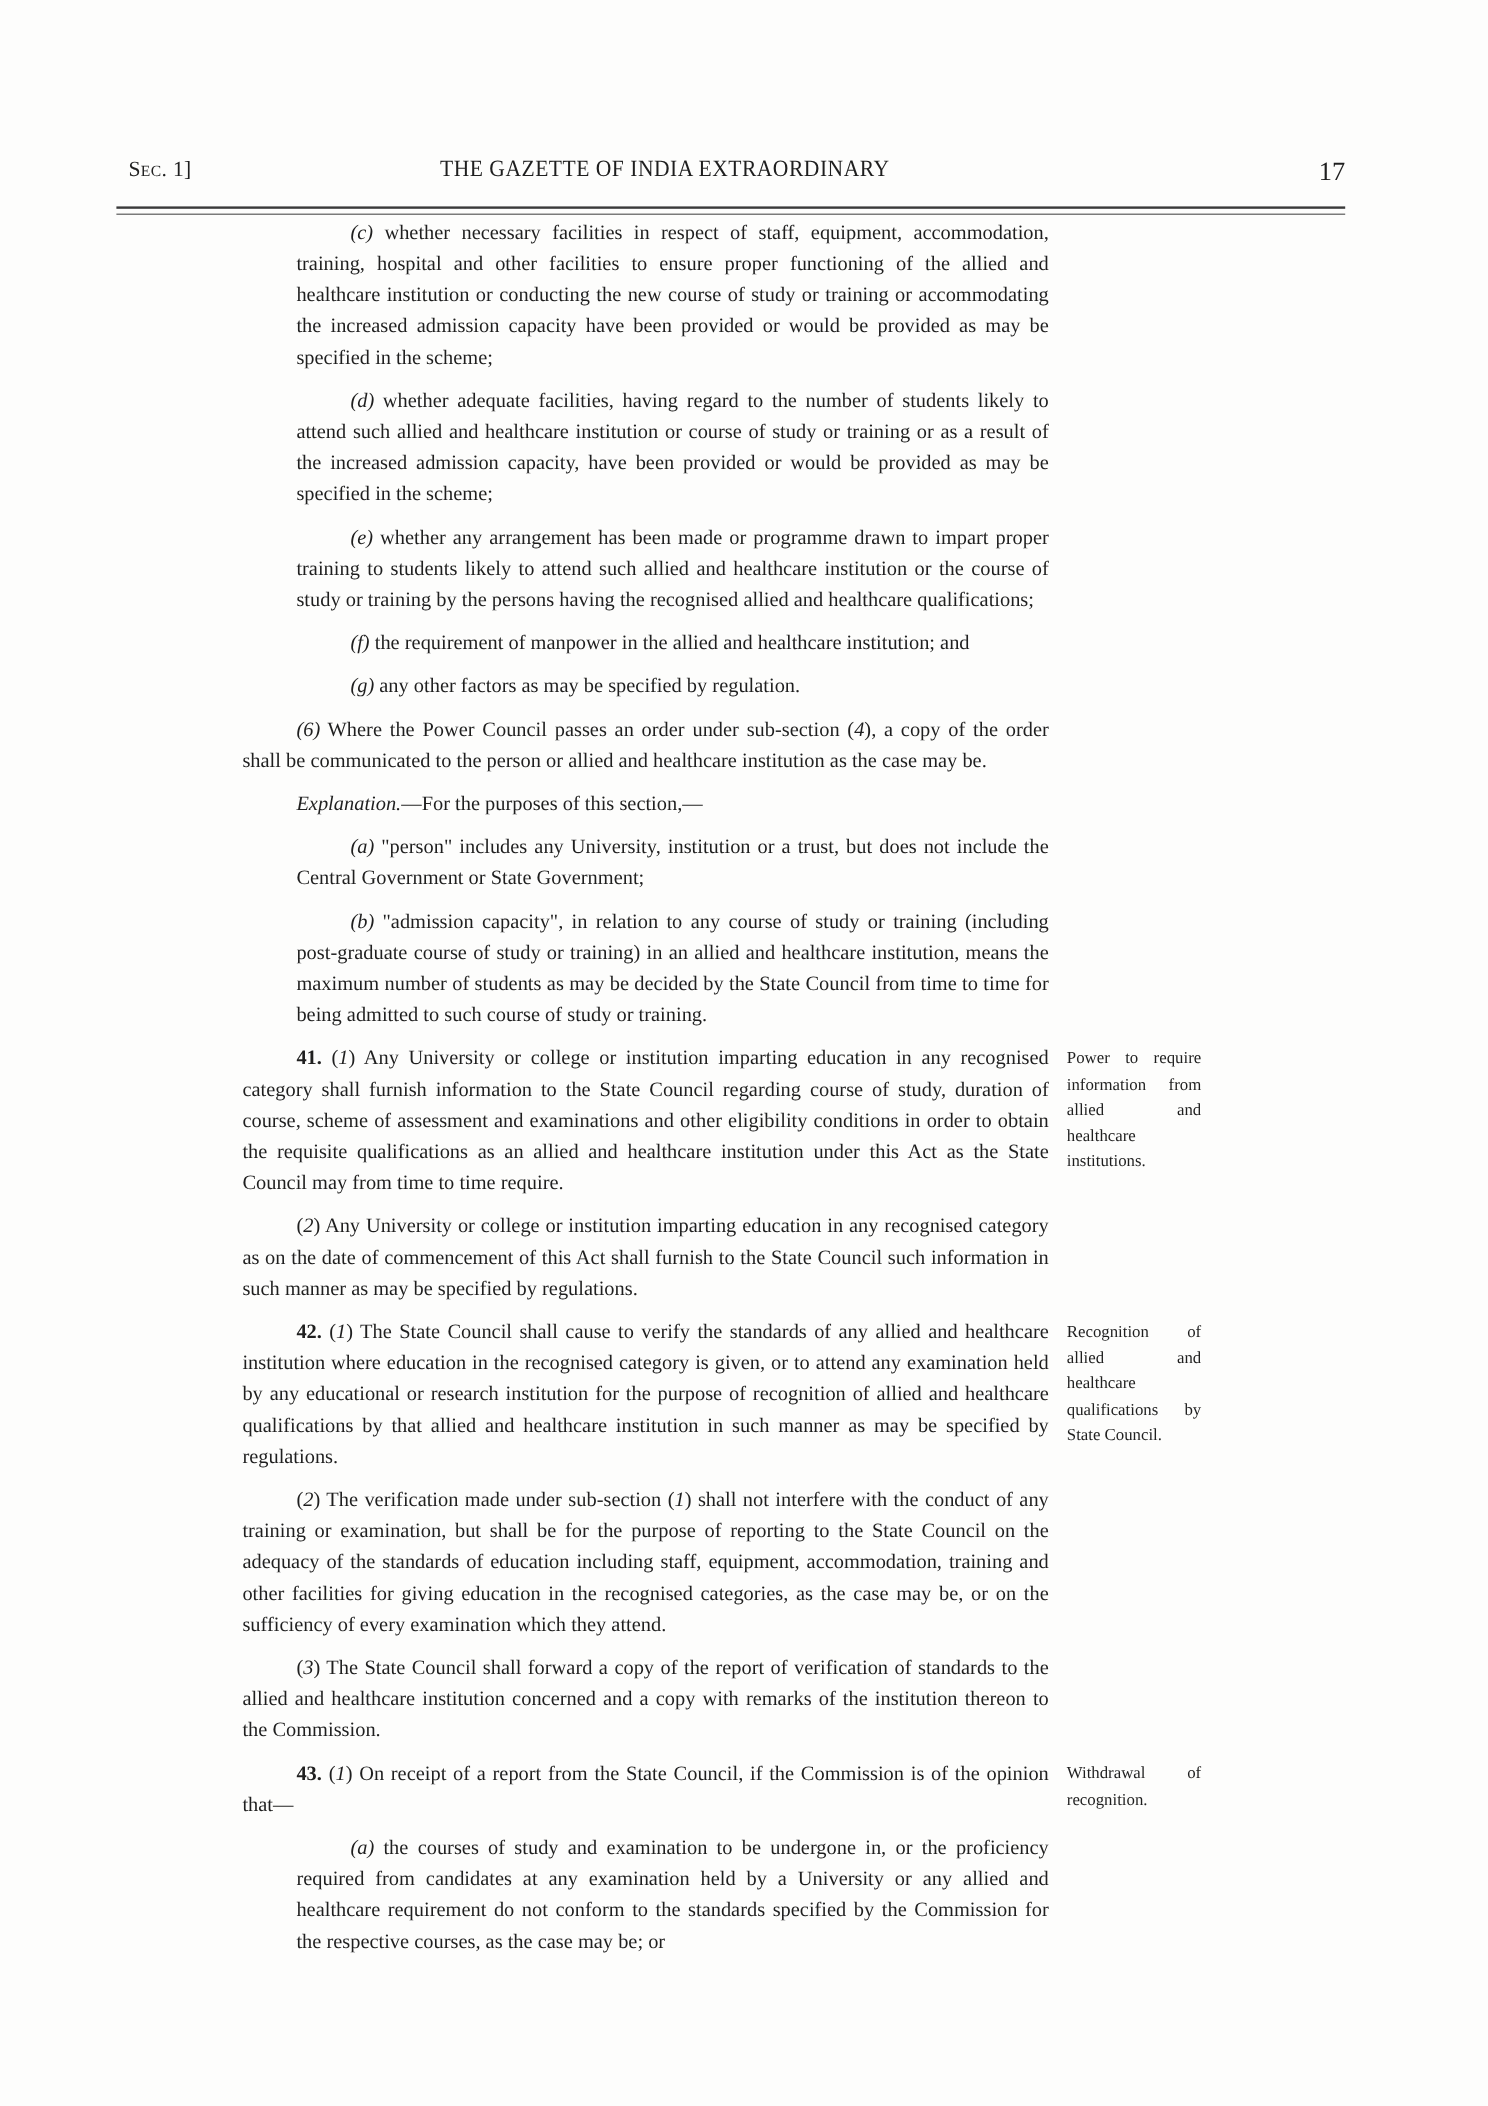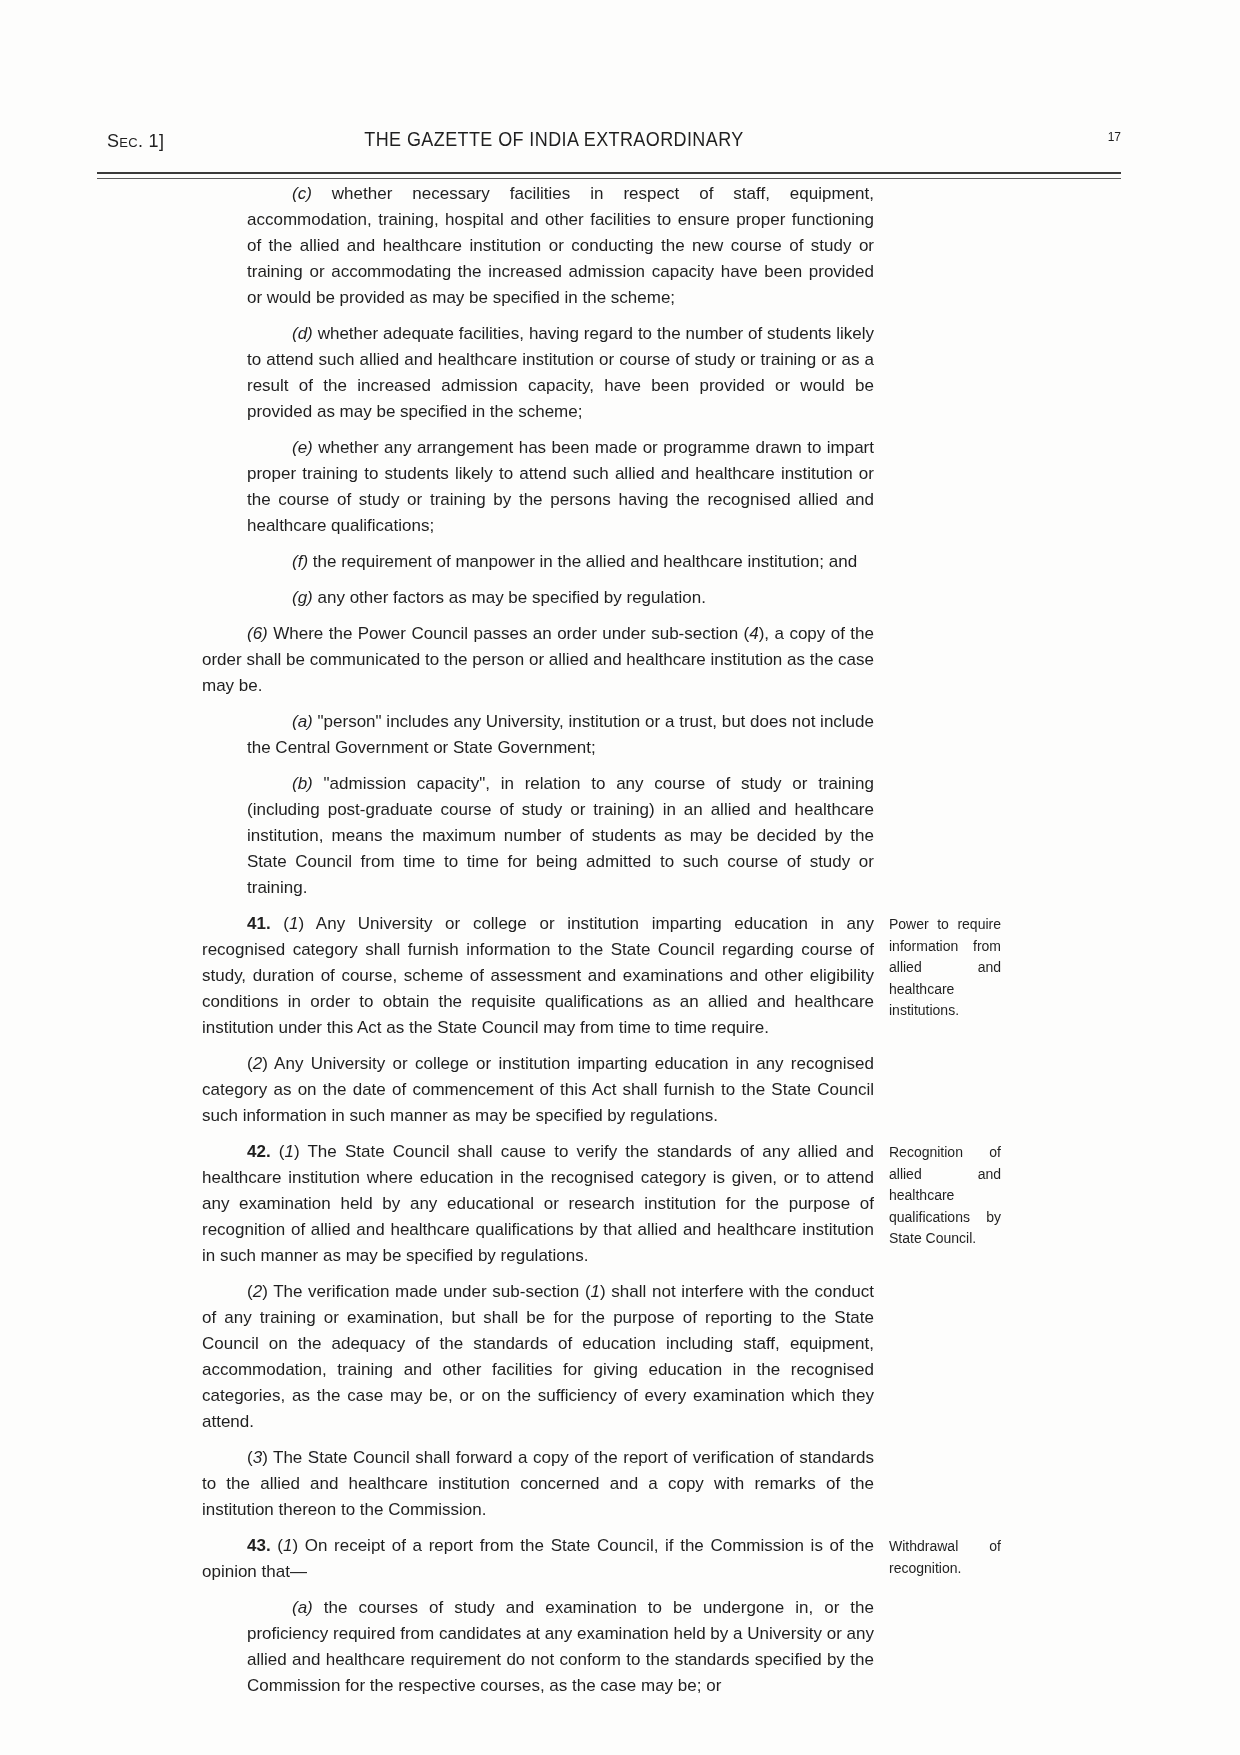--- a/index.html
+++ b/index.html
@@ -3,36 +3,36 @@
 <meta charset="utf-8">
 <style>
   html, body { margin: 0; padding: 0; background: #e8e8e8; }
   .page {
     position: relative;
     width: 1240px;
     height: 1755px;
     margin: 0 auto;
     background: #fdfdfc;
     color: #1f1f1f;
-    font-family: Liberation Sans, sans-serif;
+    font-family: Liberation Serif, serif;
     overflow: hidden;
   }
   
   .hdr-sec {
     position: absolute; left: 107px; top: 131px;
     font-size: 18px; font-variant: small-caps; letter-spacing: 0.3px;
   }
   .hdr-title {
     position: absolute; left: 218px; top: 130px; width: 672px;
     text-align: center; font-size: 18px; letter-spacing: 0.4px;
     transform: scaleY(1.08);
   }
   .hdr-page {
     position: absolute; left: 1020px; top: 130px; width: 101px;
-    text-align: right; font-size: 12px;
+    text-align: right; font-size: 22px;
   }
   .hdr-rule {
     position: absolute; left: 97px; top: 172px; width: 1024px;
     height: 4px;
     border-top: 2px solid #3a3a3a;
     border-bottom: 1.5px solid #5a5a5a;
   }
   
   .content {
     position: absolute; left: 202px; top: 181px; width: 672px;
@@ -57,20 +57,21 @@
   <div class="hdr-title">THE GAZETTE OF INDIA EXTRAORDINARY</div>
   <div class="hdr-page">17</div>
   <div class="hdr-rule"></div>
   <div class="content">
       <div class="para sub"><span class="seg-i">(c)</span><span> whether necessary facilities in respect of staff, equipment, accommodation, training, hospital and other facilities to ensure proper functioning of the allied and healthcare institution or conducting the new course of study or training or accommodating the increased admission capacity have been provided or would be provided as may be specified in the scheme;</span></div>
       <div class="para sub"><span class="seg-i">(d)</span><span> whether adequate facilities, having regard to the number of students likely to attend such allied and healthcare institution or course of study or training or as a result of the increased admission capacity, have been provided or would be provided as may be specified in the scheme;</span></div>
       <div class="para sub"><span class="seg-i">(e)</span><span> whether any arrangement has been made or programme drawn to impart proper training to students likely to attend such allied and healthcare institution or the course of study or training by the persons having the recognised allied and healthcare qualifications;</span></div>
       <div class="para sub"><span class="seg-i">(f)</span><span> the requirement of manpower in the allied and healthcare institution; and</span></div>
       <div class="para sub"><span class="seg-i">(g)</span><span> any other factors as may be specified by regulation.</span></div>
       <div class="para main"><span class="seg-i">(6)</span><span> Where the Power Council passes an order under sub-section (</span><span class="seg-i">4</span><span>), a copy of the order shall be communicated to the person or allied and healthcare institution as the case may be.</span></div>
+      <div class="para main"><span class="seg-i">Explanation.</span><span>—For the purposes of this section,—</span></div>
       <div class="para sub"><span class="seg-i">(a)</span><span> "person" includes any University, institution or a trust, but does not include the Central Government or State Government;</span></div>
       <div class="para sub"><span class="seg-i">(b)</span><span> "admission capacity", in relation to any course of study or training (including post-graduate course of study or training) in an allied and healthcare institution, means the maximum number of students as may be decided by the State Council from time to time for being admitted to such course of study or training.</span></div>
       <div class="para main"><span class="seg-b">41.</span><span> (</span><span class="seg-i">1</span><span>) Any University or college or institution imparting education in any recognised category shall furnish information to the State Council regarding course of study, duration of course, scheme of assessment and examinations and other eligibility conditions in order to obtain the requisite qualifications as an allied and healthcare institution under this Act as the State Council may from time to time require.</span><div class="sidenote">Power to require information from allied and healthcare institutions.</div></div>
       <div class="para main"><span>(</span><span class="seg-i">2</span><span>) Any University or college or institution imparting education in any recognised category as on the date of commencement of this Act shall furnish to the State Council such information in such manner as may be specified by regulations.</span></div>
       <div class="para main"><span class="seg-b">42.</span><span> (</span><span class="seg-i">1</span><span>) The State Council shall cause to verify the standards of any allied and healthcare institution where education in the recognised category is given, or to attend any examination held by any educational or research institution for the purpose of recognition of allied and healthcare qualifications by that allied and healthcare institution in such manner as may be specified by regulations.</span><div class="sidenote">Recognition of allied and healthcare qualifications by State Council.</div></div>
       <div class="para main"><span>(</span><span class="seg-i">2</span><span>) The verification made under sub-section (</span><span class="seg-i">1</span><span>) shall not interfere with the conduct of any training or examination, but shall be for the purpose of reporting to the State Council on the adequacy of the standards of education including staff, equipment, accommodation, training and other facilities for giving education in the recognised categories, as the case may be, or on the sufficiency of every examination which they attend.</span></div>
       <div class="para main"><span>(</span><span class="seg-i">3</span><span>) The State Council shall forward a copy of the report of verification of standards to the allied and healthcare institution concerned and a copy with remarks of the institution thereon to the Commission.</span></div>
       <div class="para main"><span class="seg-b">43.</span><span> (</span><span class="seg-i">1</span><span>) On receipt of a report from the State Council, if the Commission is of the opinion that—</span><div class="sidenote">Withdrawal of recognition.</div></div>
       <div class="para sub"><span class="seg-i">(a)</span><span> the courses of study and examination to be undergone in, or the proficiency required from candidates at any examination held by a University or any allied and healthcare requirement do not conform to the standards specified by the Commission for the respective courses, as the case may be; or</span></div>
     </div>

